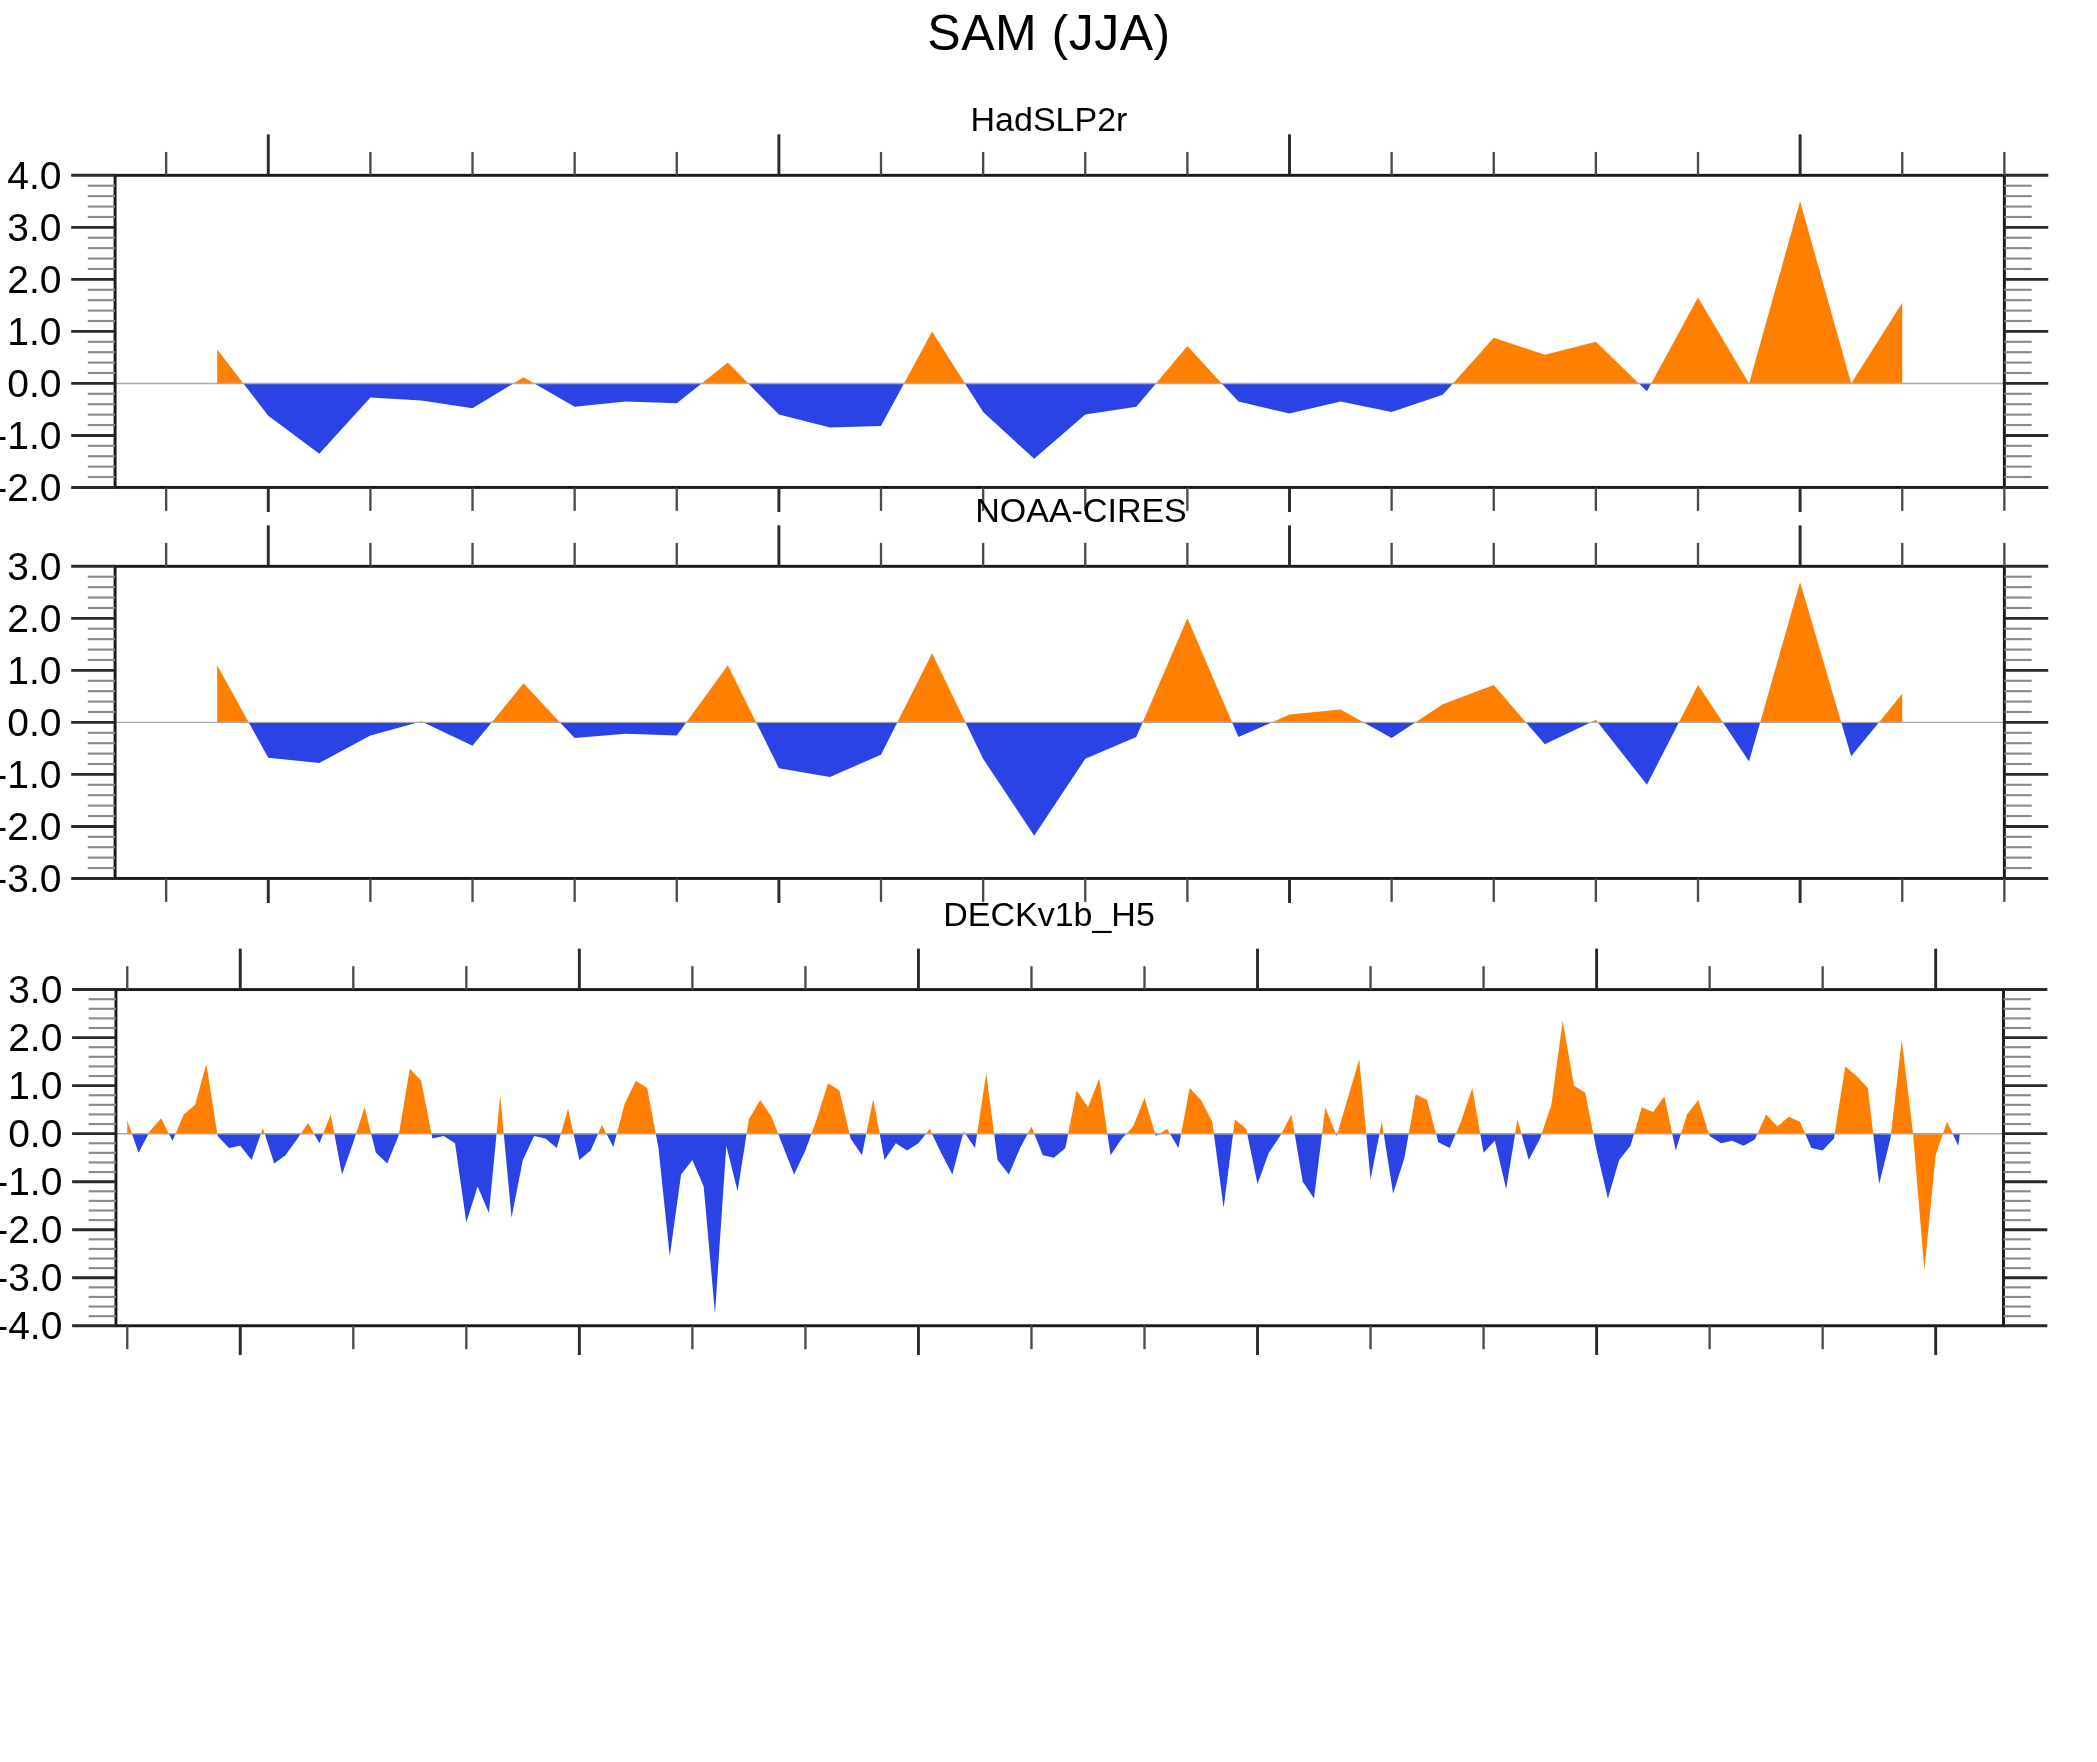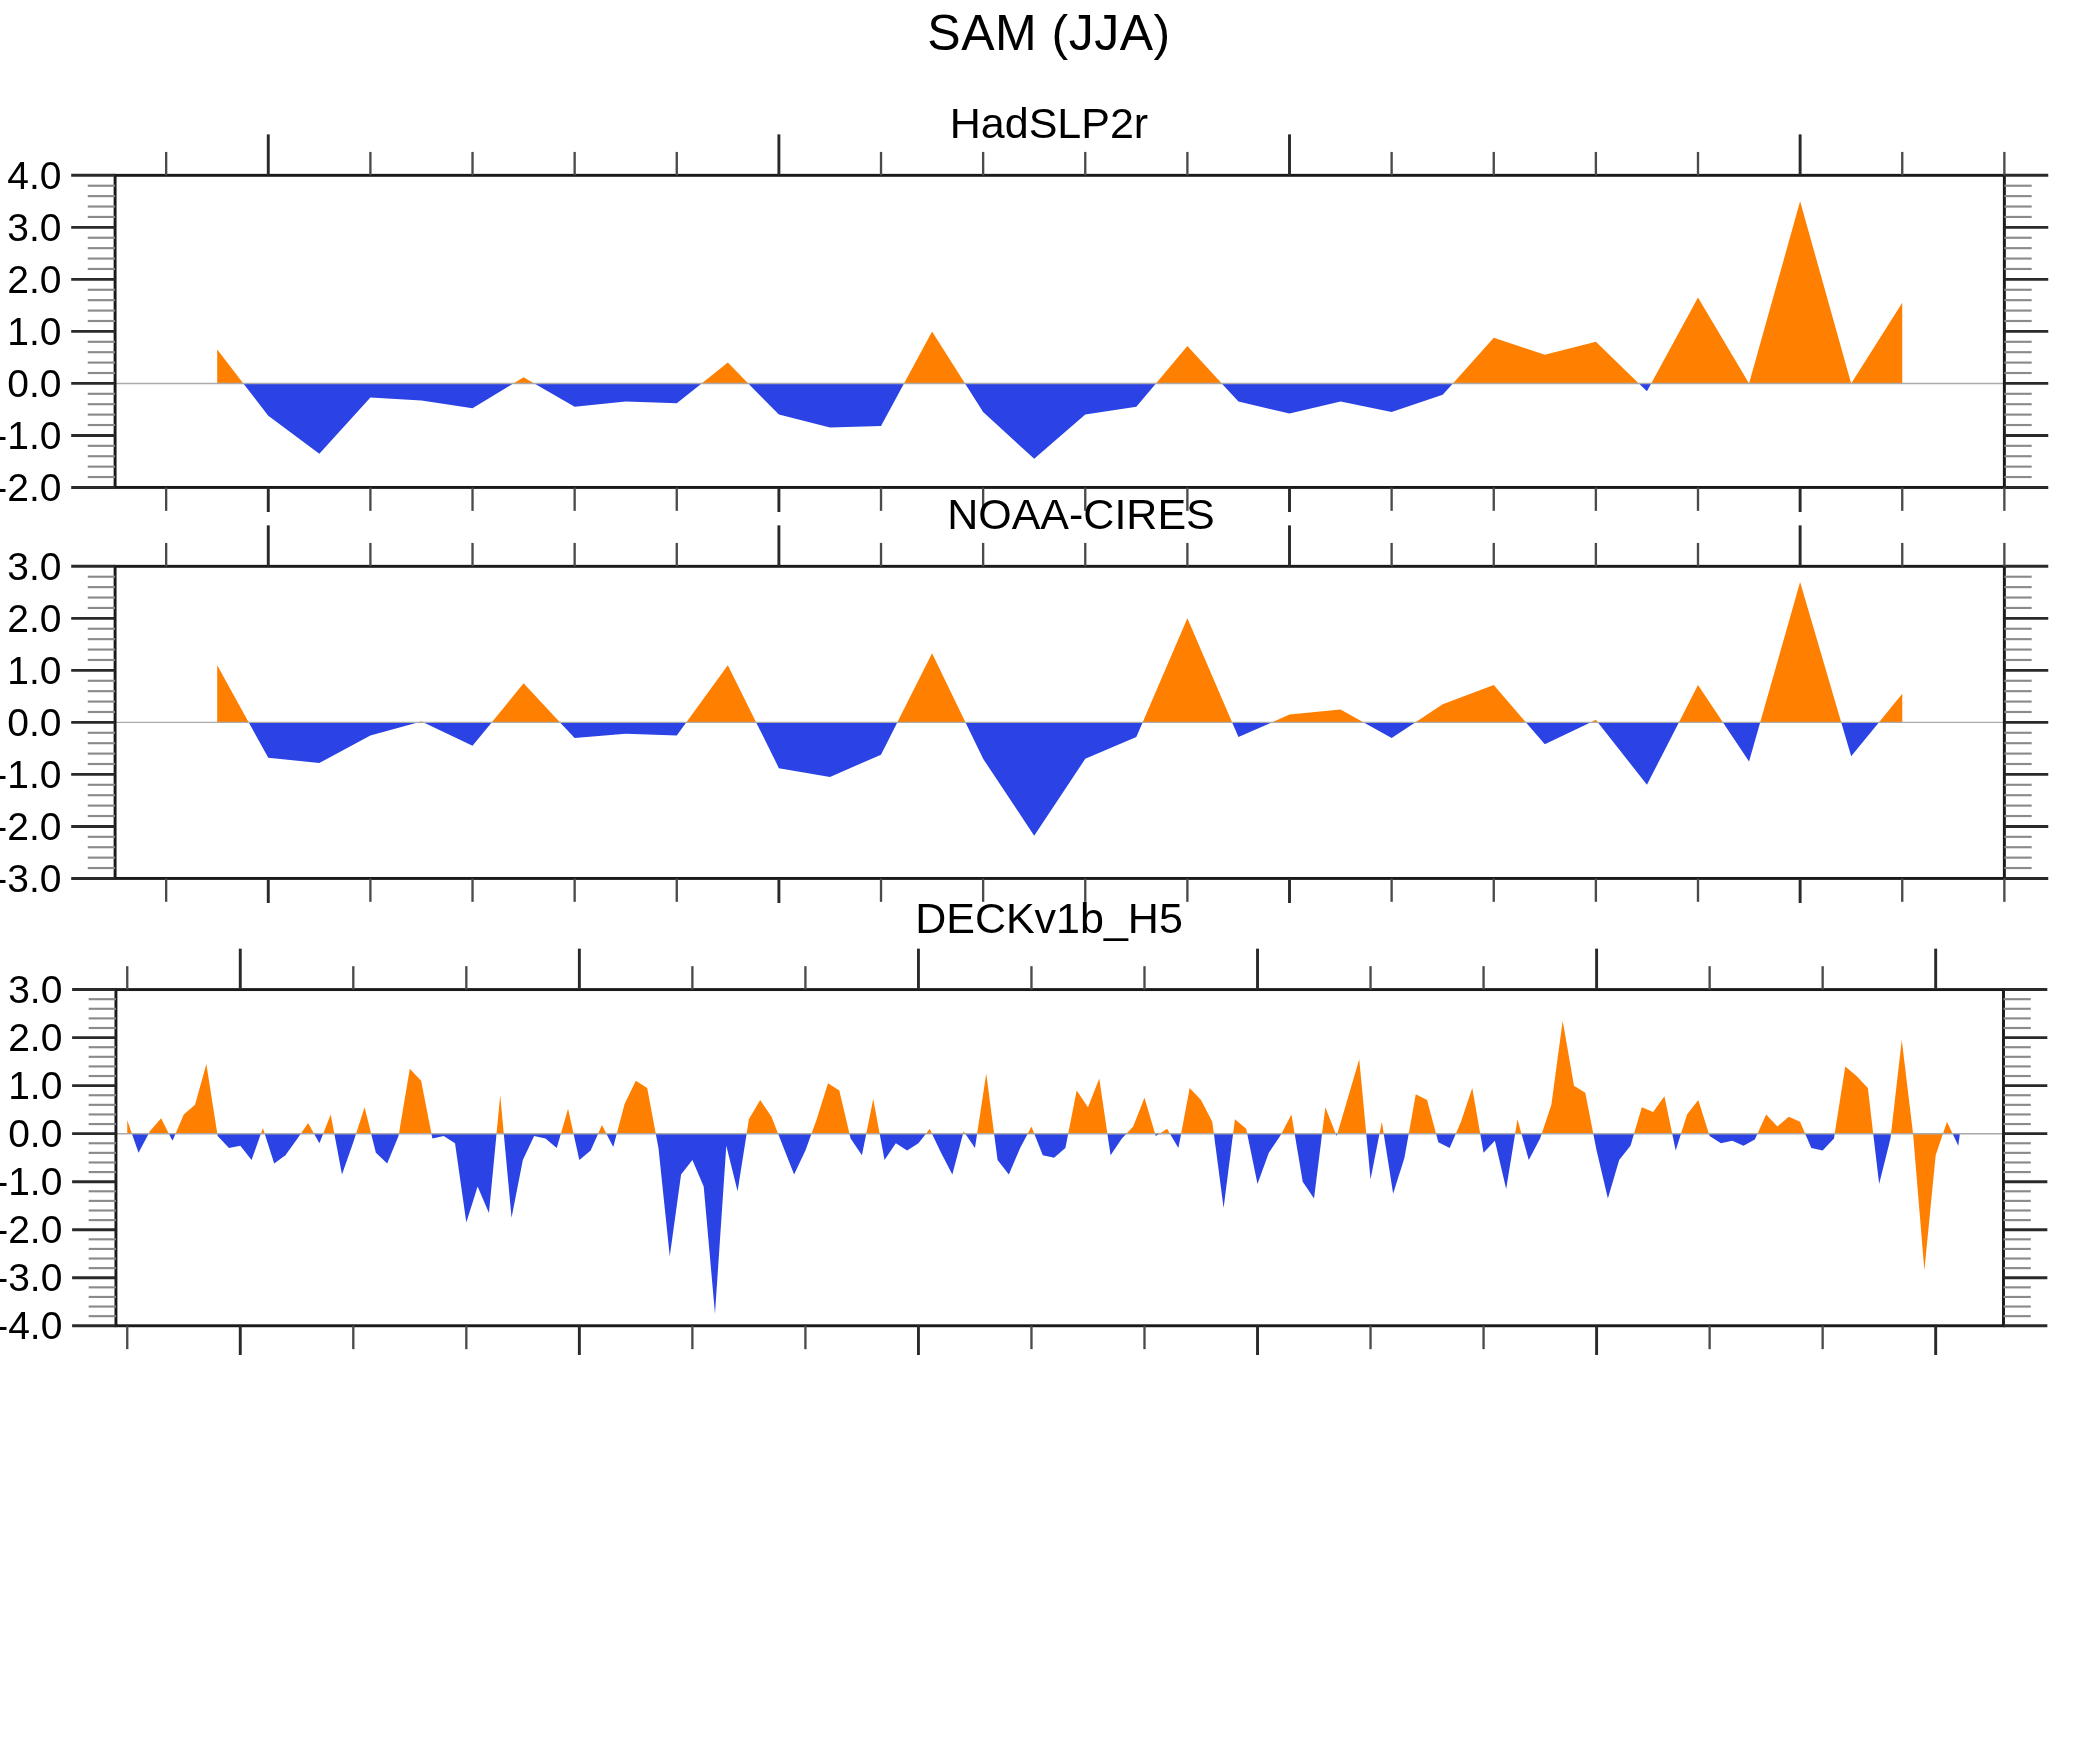--- a/index.html
+++ b/index.html
@@ -34,21 +34,21 @@
   .panel {
     position: absolute;
     left: 0;
     width: 2098px;
   }
   .panel-title {
     position: absolute;
     left: 0;
     width: 2098px;
     text-align: center;
-    font-size: 43px;
+    font-size: 34px;
     line-height: 1.0;
     color: #000;
   }
   .plot-svg {
     position: absolute;
     left: 0;
     top: 0;
     display: block;
   }
   .ylabel-text {

